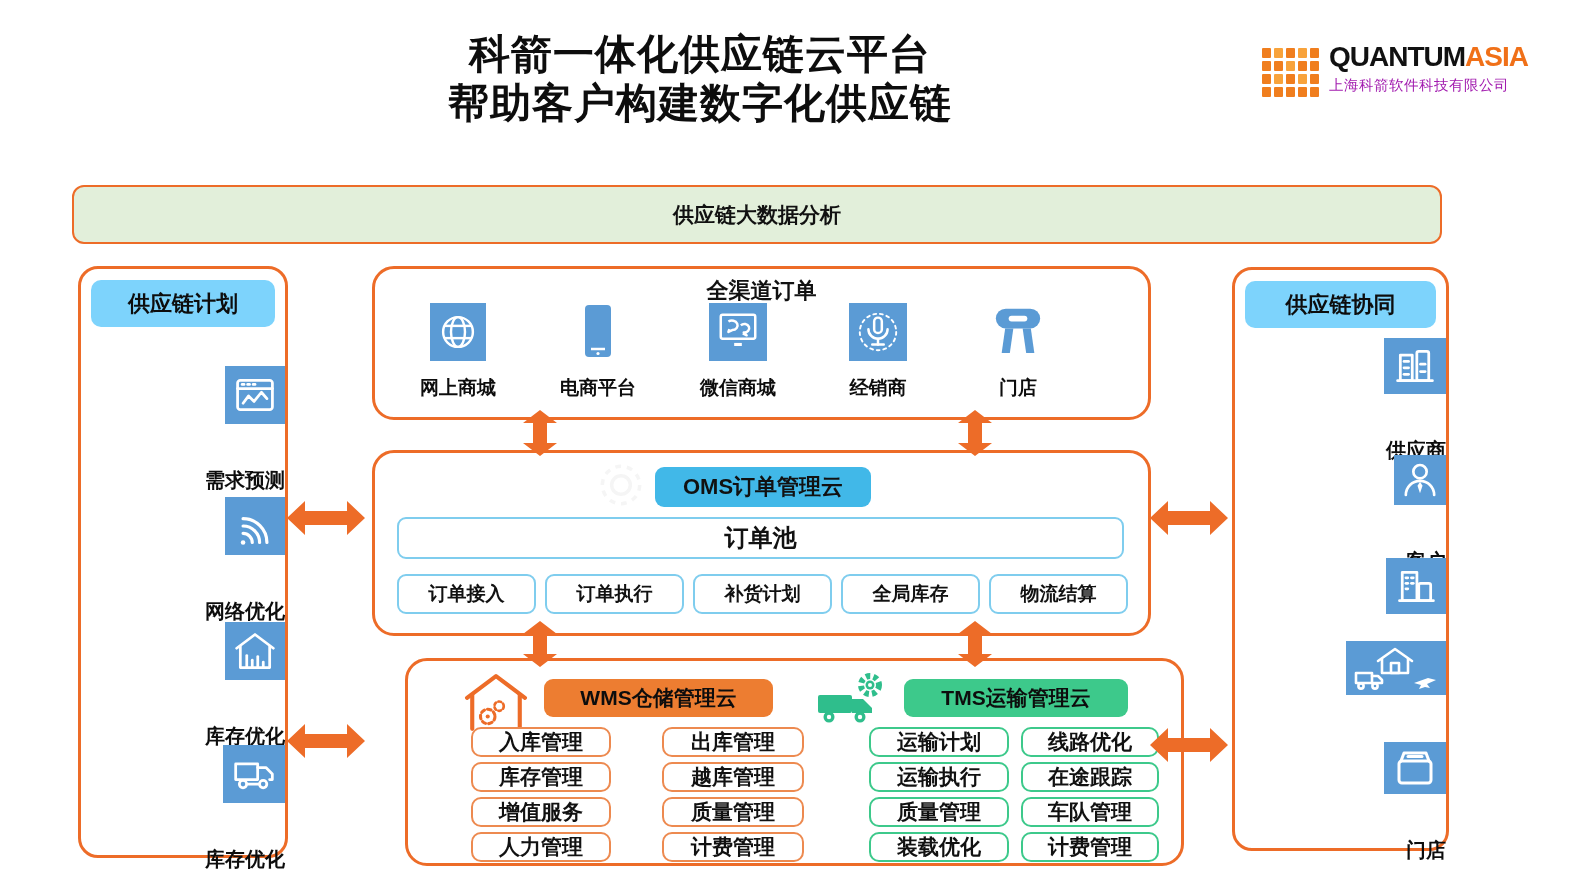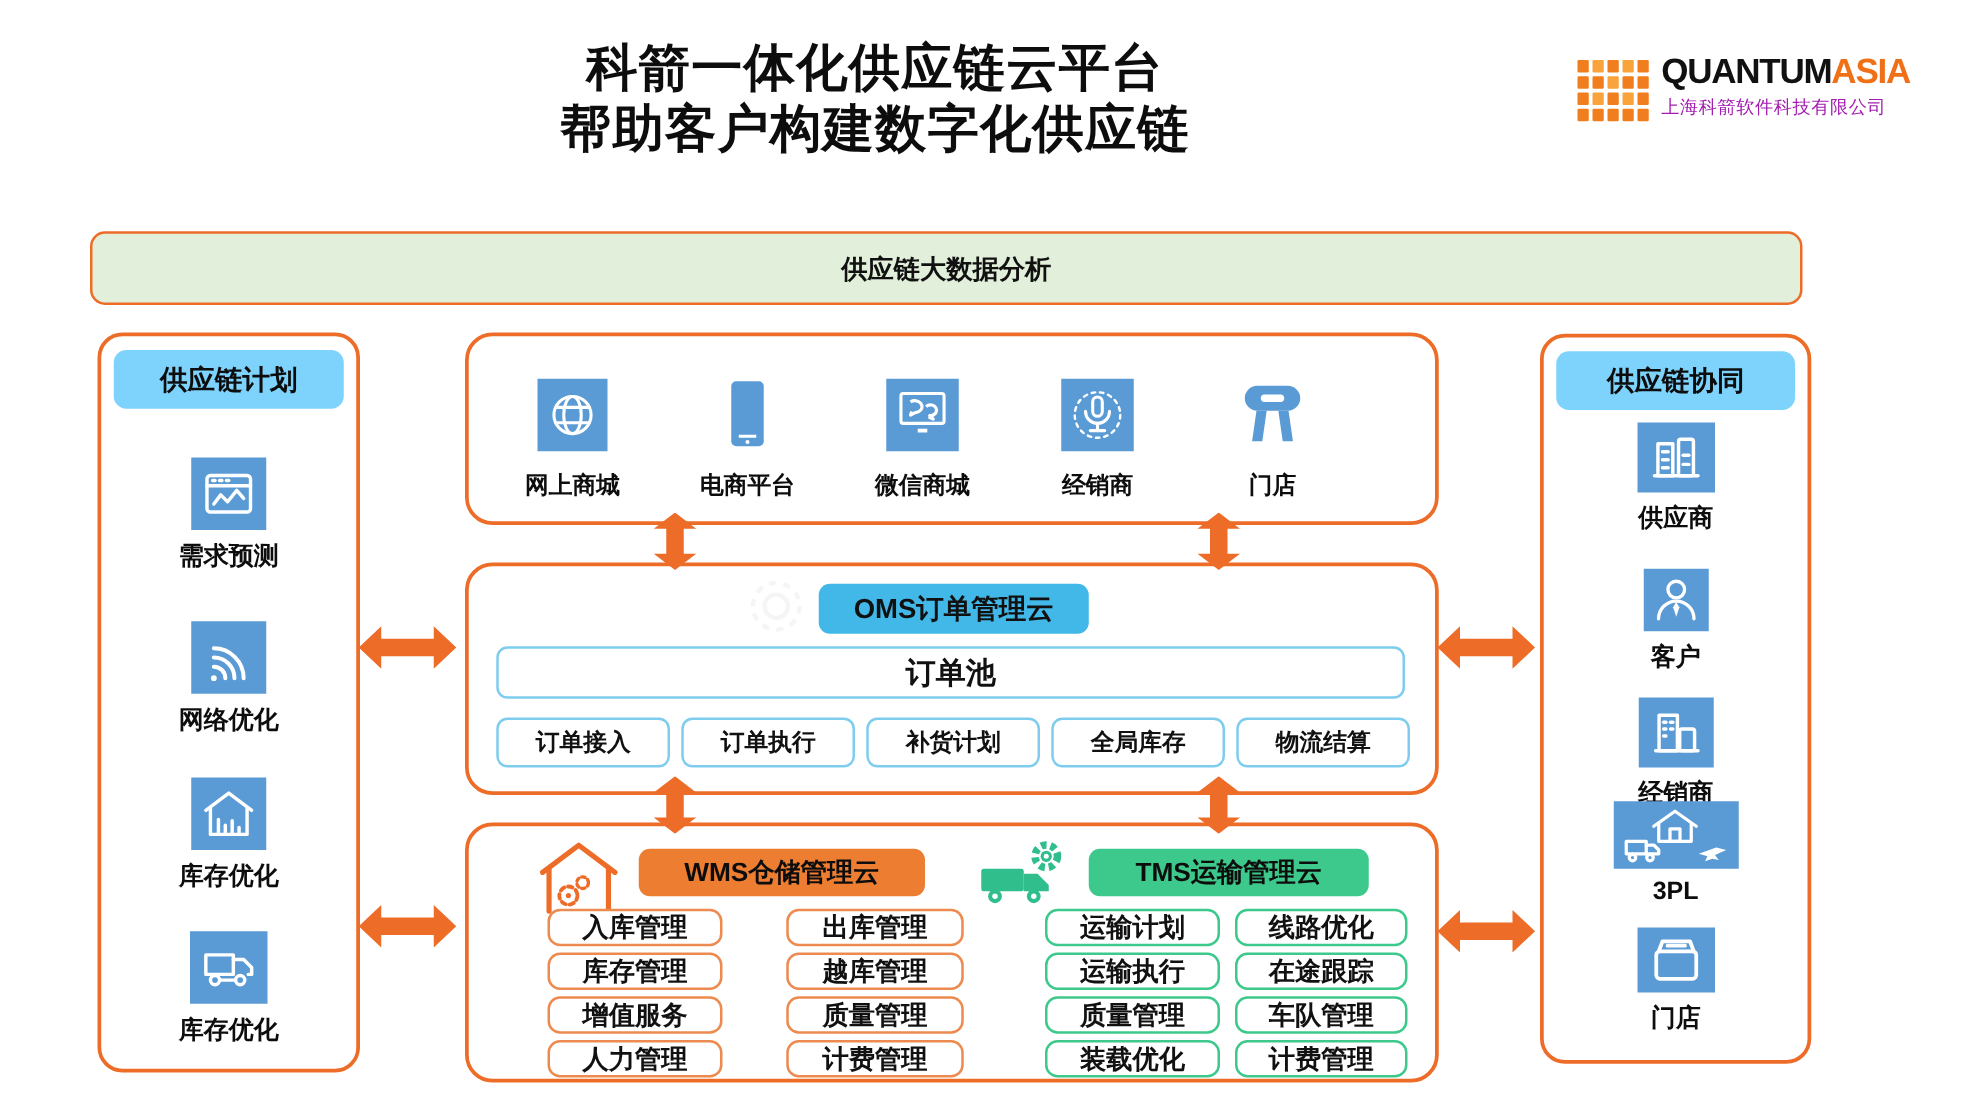--- a/index.html
+++ b/index.html
@@ -24,29 +24,29 @@
           border:2px solid #ed6c28;border-radius:12px;display:flex;align-items:center;justify-content:center;
           font-size:21px;font-weight:bold;}
 
   
   .panel{position:absolute;background:#fff;border:3px solid #ed6c28;border-radius:20px;}
   .panel-left{left:78px;top:266px;width:204px;height:586px;}
   .panel-right{left:1232px;top:267px;width:211px;height:578px;}
   .panel-header{position:absolute;left:10px;right:10px;top:11px;height:47px;background:#7dd3fc;
                 border-radius:10px;display:flex;align-items:center;justify-content:center;
                 font-size:22px;font-weight:bold;color:#0d0d0d;}
-  .panel-item{position:absolute;left:0;right:0;display:flex;flex-direction:column;align-items:center;}
+  .panel-item{position:absolute;left:0;right:0;display:flex;flex-direction:column;align-items:flex-end;gap:36px;}
   .panel-item .lbl{margin-top:7px;font-size:20px;font-weight:bold;}
   .tile{background:#5b9bd5;display:flex;align-items:center;justify-content:center;}
 
   
   .cbox{position:absolute;left:372px;width:773px;background:#fff;border:3px solid #ed6c28;border-radius:22px;}
   .box-channels{top:266px;height:148px;}
   .box-oms{top:450px;height:180px;}
-  .box-wt{top:658px;height:202px;}
+  .box-wt{top:658px;height:202px;margin-left:33px;}
   .cbox-title{position:absolute;left:0;right:0;top:7px;text-align:center;font-size:22px;font-weight:bold;}
 
   .channel{position:absolute;top:33px;width:124px;display:flex;flex-direction:column;align-items:center;}
   .channel .ic{height:60px;display:flex;align-items:center;justify-content:center;}
   .channel .lbl{margin-top:13px;font-size:19px;font-weight:bold;}
 
   .oms-header{position:absolute;left:280px;top:14px;width:216px;height:40px;background:#41b8e8;
               border-radius:9px;display:flex;align-items:center;justify-content:center;
               font-size:22px;font-weight:bold;}
   .oms-pool{position:absolute;left:22px;right:24px;top:64px;height:38px;border:2px solid #7fcdee;
@@ -172,20 +172,21 @@
           <circle cx="12" cy="35" r="4"></circle>
             <circle cx="34" cy="35" r="4"></circle>
           <line x1="17" y1="35" x2="29" y2="35"></line>
         </svg>
       </div>
       <div class="lbl">库存优化</div>
     </div>
   </div>
 
   <div class="cbox box-channels">
+    <div class="cbox-title">全渠道订单</div>
 
     <div class="channel" style="left:21px;">
       <div class="ic">
           <div class="tile" style="width:56px;height:58px;">
         <svg width="42" height="42" viewBox="0 0 48 48" fill="none" stroke="#fff" stroke-width="2.8">
           <circle cx="24" cy="24" r="17"></circle>
               <ellipse cx="24" cy="24" rx="8" ry="17"></ellipse>
           <line x1="8" y1="17" x2="40" y2="17"></line>
               <line x1="8" y1="31" x2="40" y2="31"></line>
         </svg>

